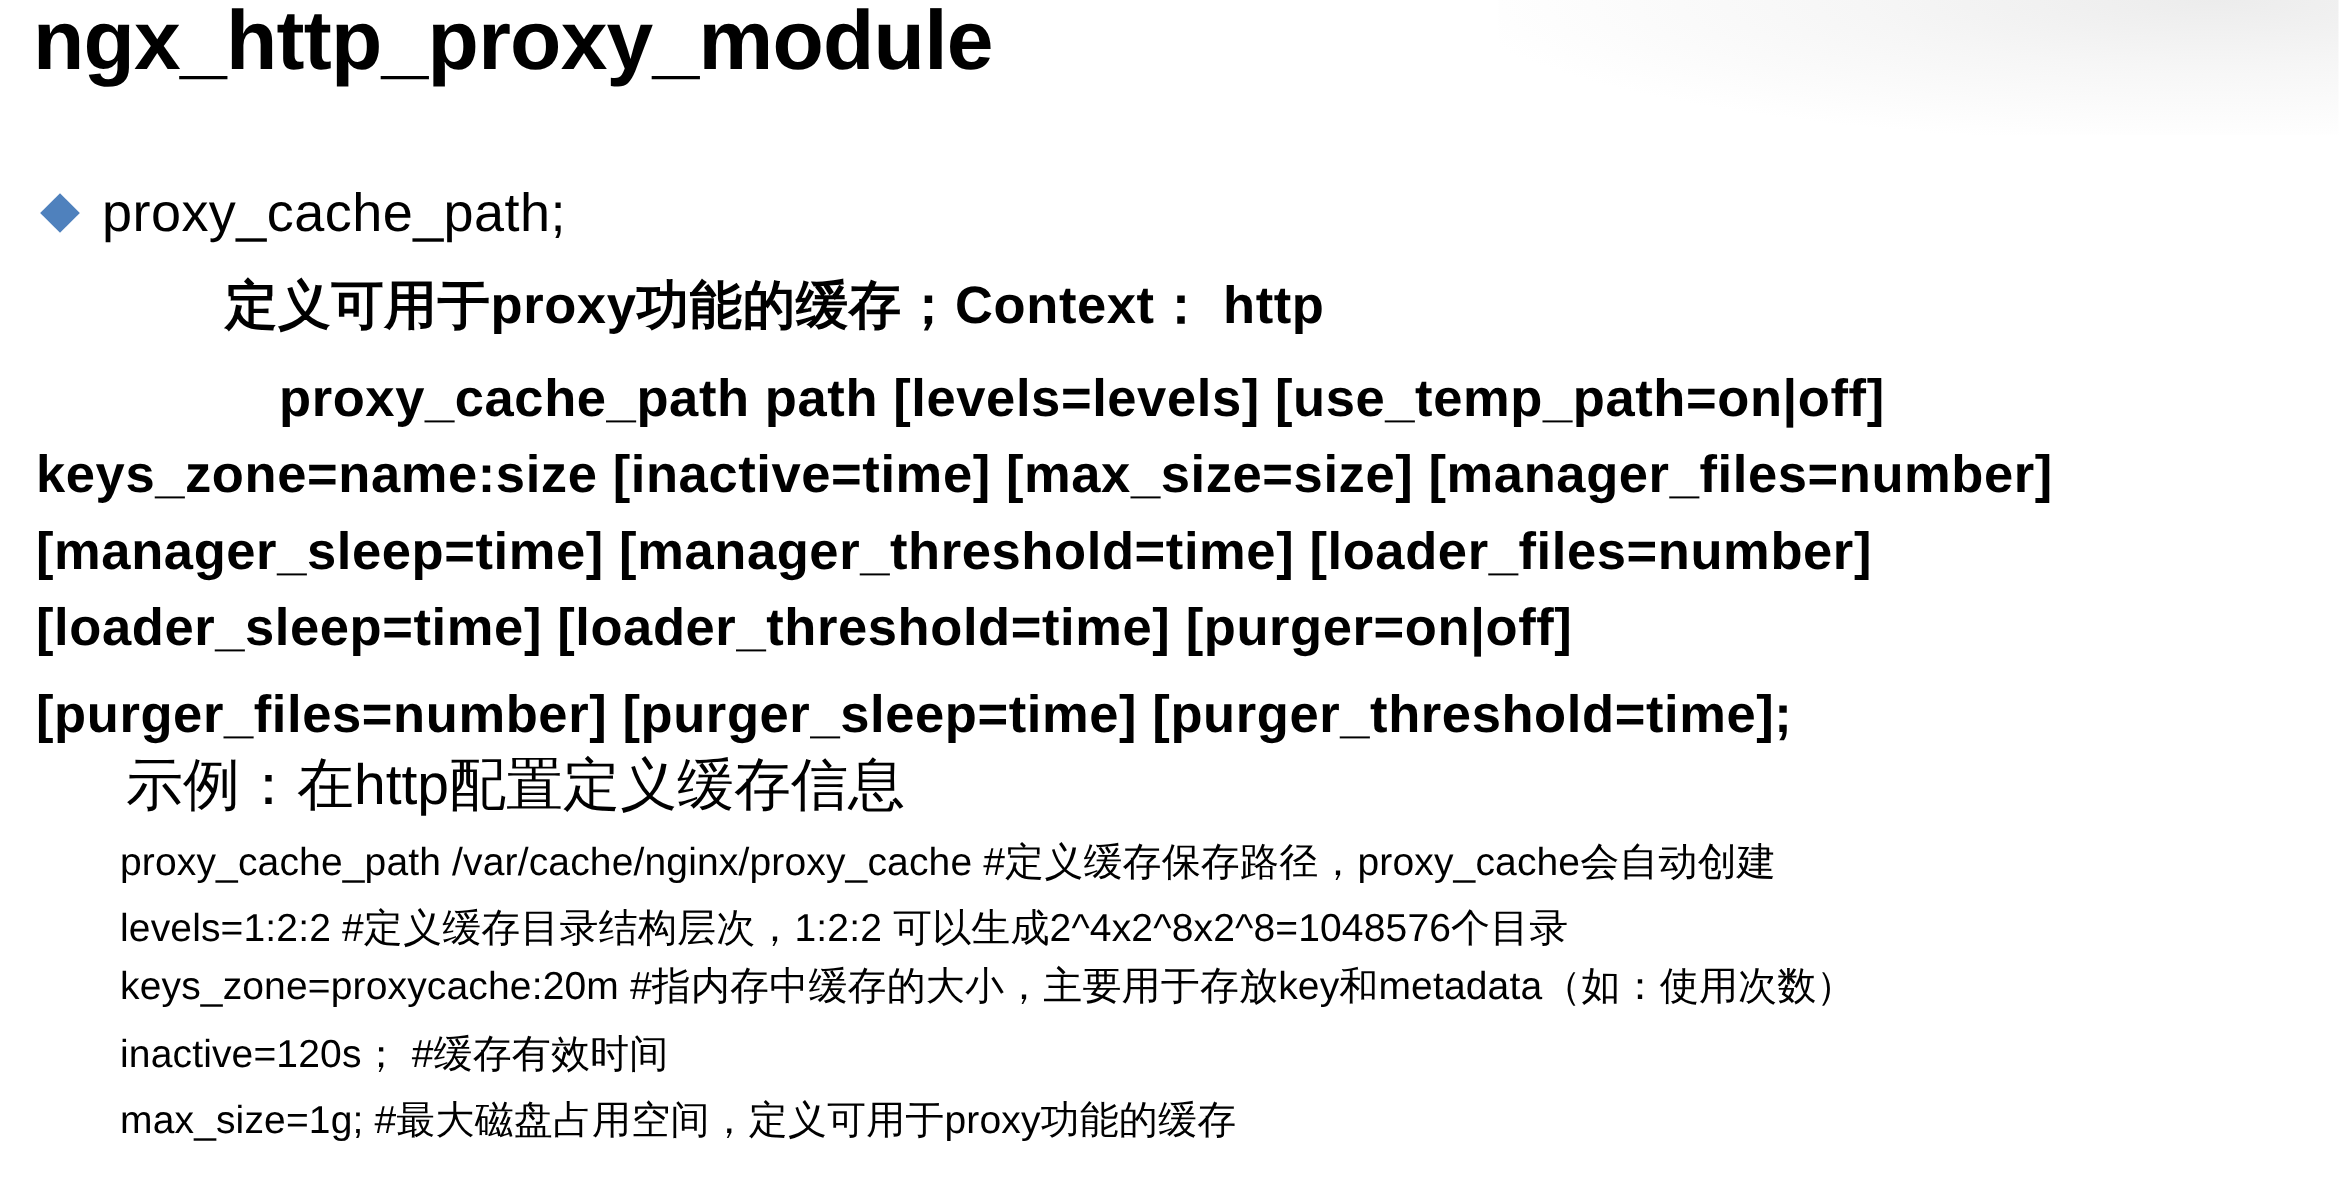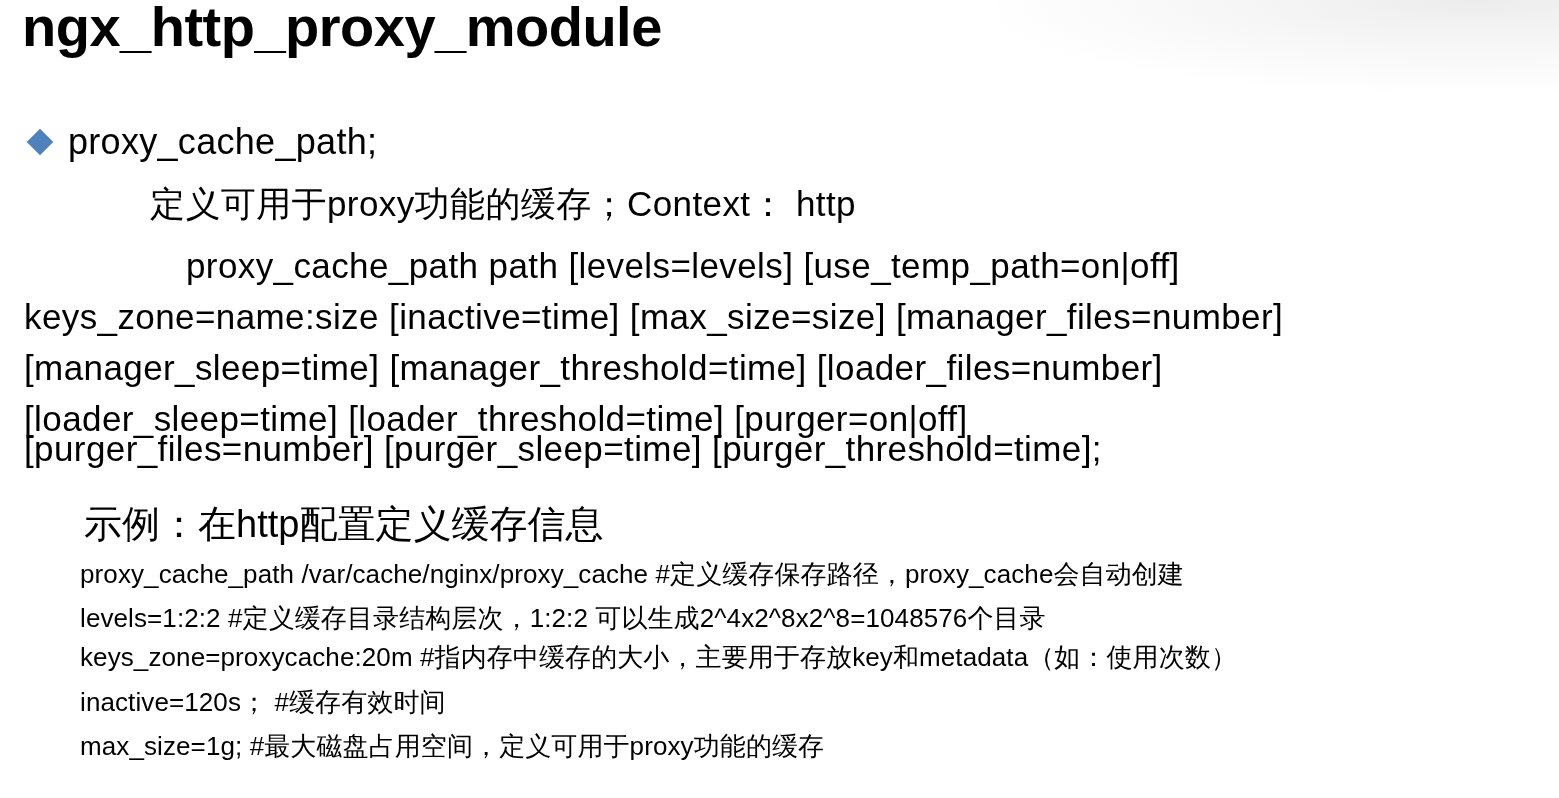--- a/index.html
+++ b/index.html
@@ -58,20 +58,21 @@
     letter-spacing: 0.3px;
   }
   .line {
     position: absolute;
     white-space: nowrap;
     line-height: 46px;
   }
   .big {
     font-size: 35px;
     letter-spacing: 0.4px;
+    font-weight: bold;
   }
   .mid {
     font-size: 38px;
   }
   .small {
     font-size: 26px;
     letter-spacing: 0.1px;
   }
 </style>
 </head>
@@ -85,21 +86,21 @@
   <span class="bullet-diamond"></span>
   <span class="bullet-text">proxy_cache_path;</span>
 </div>
 
 <div class="line big" style="left:150px; top:181px;">定义可用于proxy功能的缓存；Context： http</div>
 
 <div class="line big" style="left:150px; top:243px;margin-left:36px;">proxy_cache_path path [levels=levels] [use_temp_path=on|off]</div>
 <div class="line big" style="left:24px; top:294px;">keys_zone=name:size [inactive=time] [max_size=size]  [manager_files=number]</div>
 <div class="line big" style="left:24px; top:345px;">[manager_sleep=time] [manager_threshold=time]  [loader_files=number]</div>
 <div class="line big" style="left:24px; top:396px;">[loader_sleep=time] [loader_threshold=time]  [purger=on|off]</div>
-<div class="line big" style="left:24px; top:426px;">[purger_files=number] [purger_sleep=time]  [purger_threshold=time];</div>
+<div class="line big" style="left:24px; top:454px;">[purger_files=number] [purger_sleep=time]  [purger_threshold=time];</div>
 
 <div class="line mid" style="left:84px; top:501px;">示例：在http配置定义缓存信息</div>
 
 <div class="line small" style="left:80px; top:551px;">proxy_cache_path /var/cache/nginx/proxy_cache #定义缓存保存路径，proxy_cache会自动创建</div>
 <div class="line small" style="left:80px; top:595px;">levels=1:2:2 #定义缓存目录结构层次，1:2:2 可以生成2^4x2^8x2^8=1048576个目录</div>
 <div class="line small" style="left:80px; top:634px;">keys_zone=proxycache:20m #指内存中缓存的大小，主要用于存放key和metadata（如：使用次数）</div>
 <div class="line small" style="left:80px; top:679px;">inactive=120s；  #缓存有效时间</div>
 <div class="line small" style="left:80px; top:723px;">max_size=1g; #最大磁盘占用空间，定义可用于proxy功能的缓存</div>
 
 </body></html>

